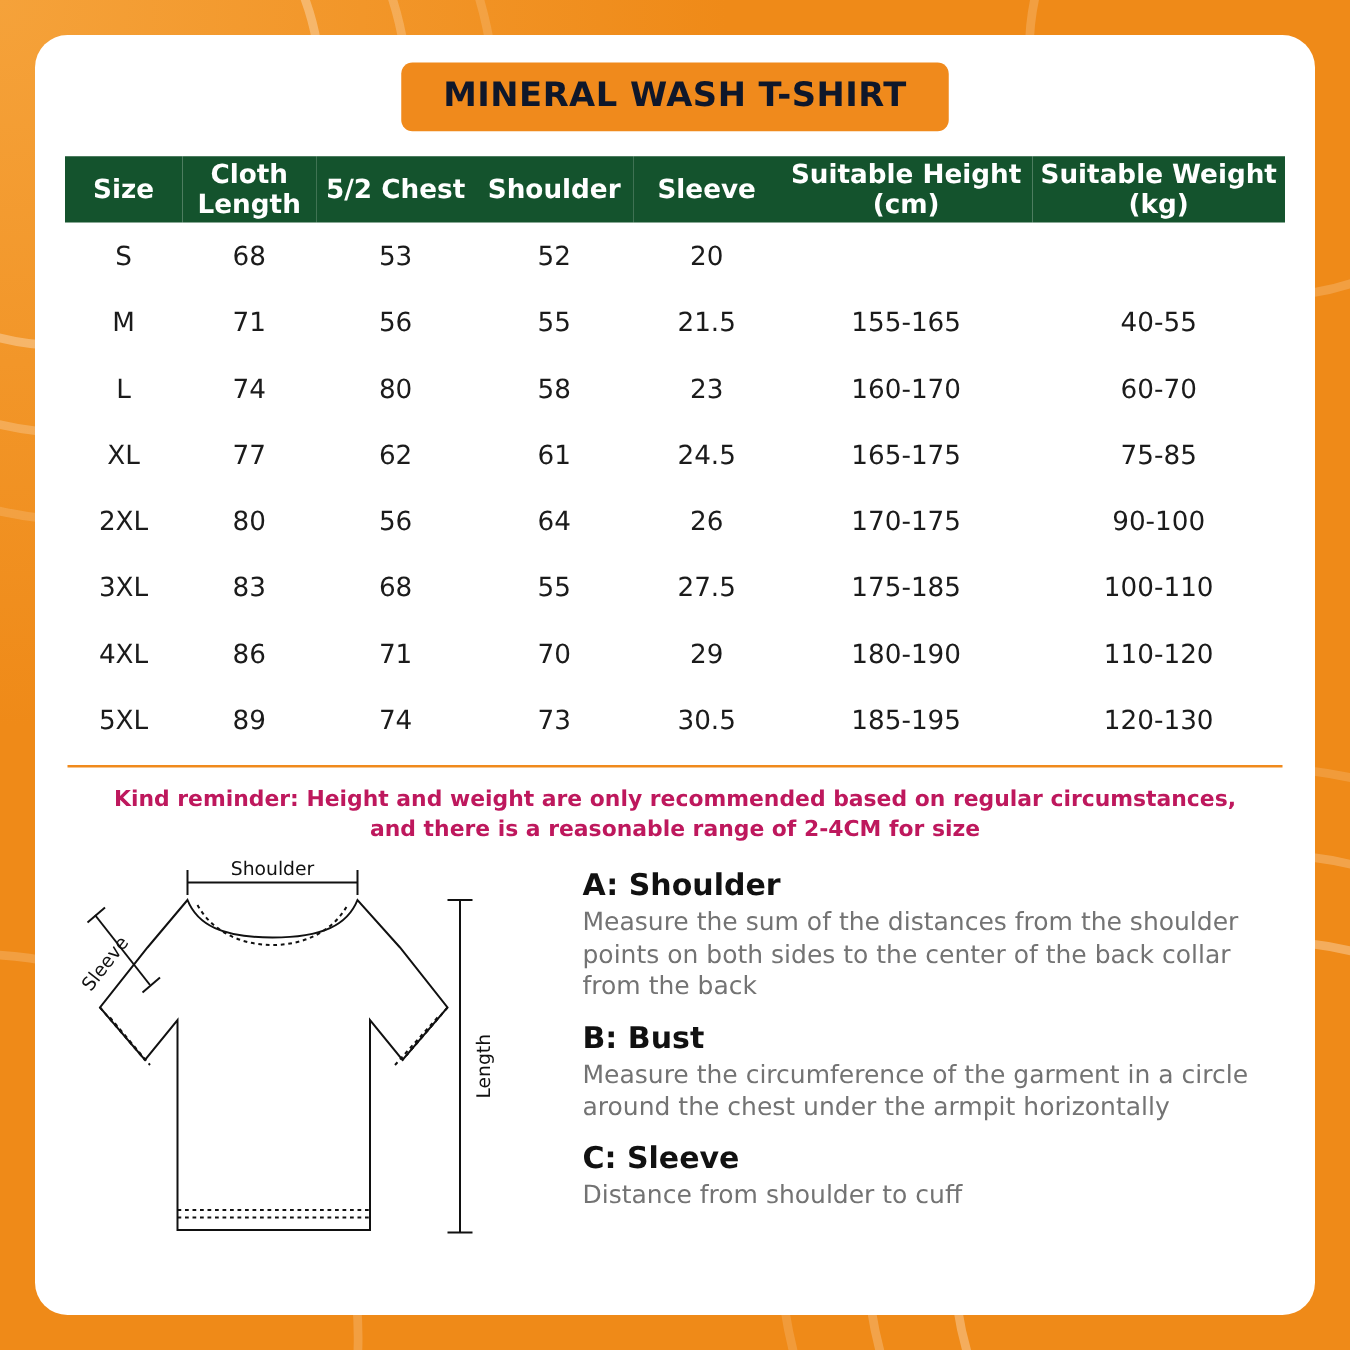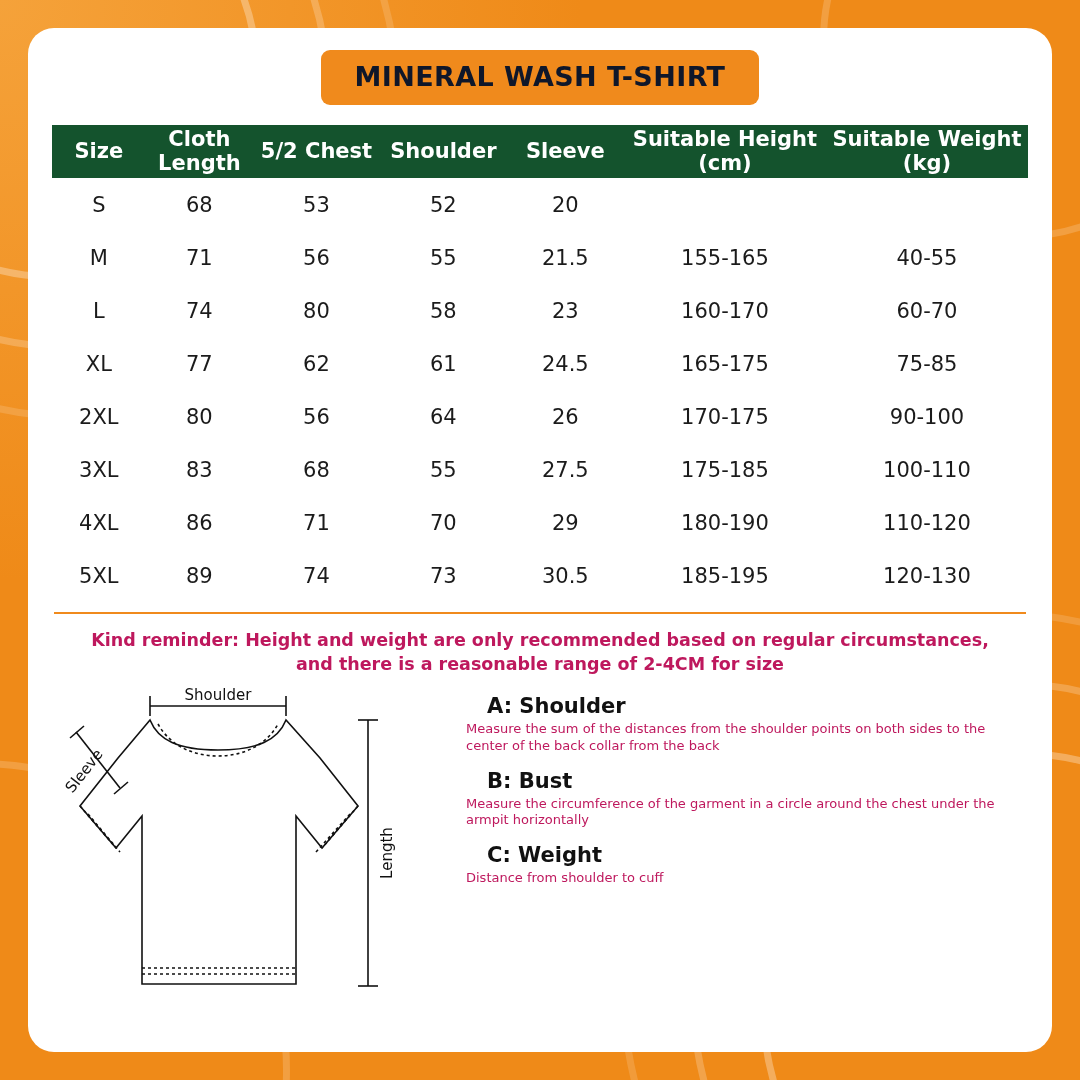--- a/index.html
+++ b/index.html
@@ -109,29 +109,28 @@
   .lower {
     display: flex;
     margin-top: 12px;
     padding: 0 6px;
   }
   .diagram { width: 400px; position: relative; height: 318px; }
   .defs { width: 100%; padding-left: 8px; padding-top: 6px; }
 
   .def-block { margin-bottom: 14px; }
   .def-title {
-    font-size: 21px;
+    font-size: 24px;
     font-weight: bold;
     color: #111;
     margin-bottom: 3px;
-    margin-left: 21px;
   }
   .def-text {
-    font-size: 13px;
-    color: #be185d;
+    font-size: 20px;
+    color: #737373;
     line-height: 1.28;
   }
 </style>
 </head>
 <body>
 
 <div class="bg">
   <div class="bg-swoosh sw1"></div>
   <div class="bg-swoosh sw2"></div>
   <div class="bg-swoosh sw3"></div>
@@ -289,19 +288,19 @@
     <div class="defs">
       <div class="def-block">
         <div class="def-title">A: Shoulder</div>
         <div class="def-text">Measure the sum of the distances from the shoulder points on both sides to the center of the back collar from the back</div>
       </div>
       <div class="def-block">
         <div class="def-title">B: Bust</div>
         <div class="def-text">Measure the circumference of the garment in a circle around the chest under the armpit horizontally</div>
       </div>
       <div class="def-block">
-        <div class="def-title">C: Weight</div>
+        <div class="def-title">C: Sleeve</div>
         <div class="def-text">Distance from shoulder to cuff</div>
       </div>
     </div>
 
   </div>
 </div>
 
 </body></html>

